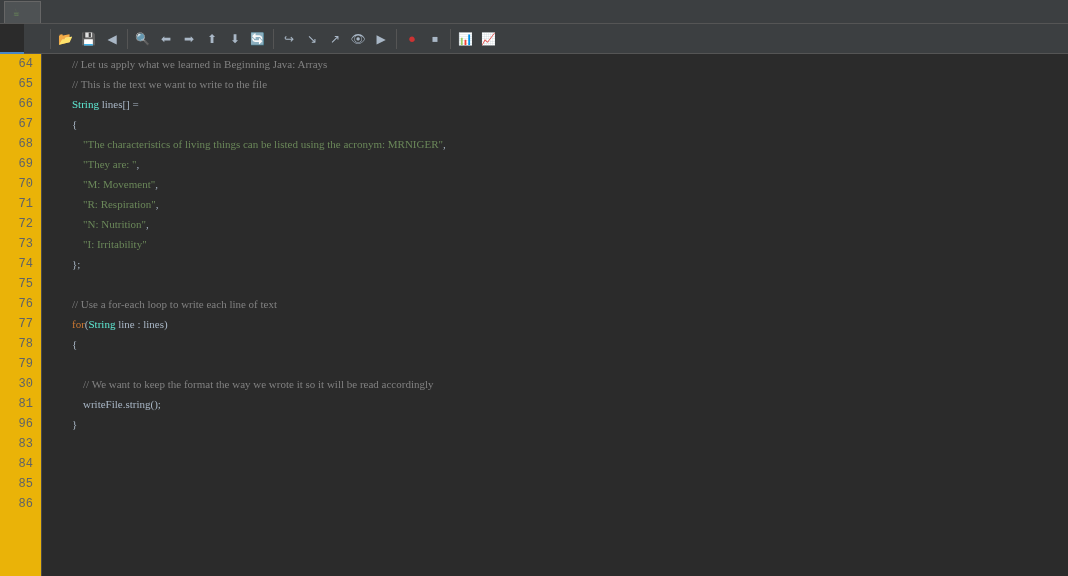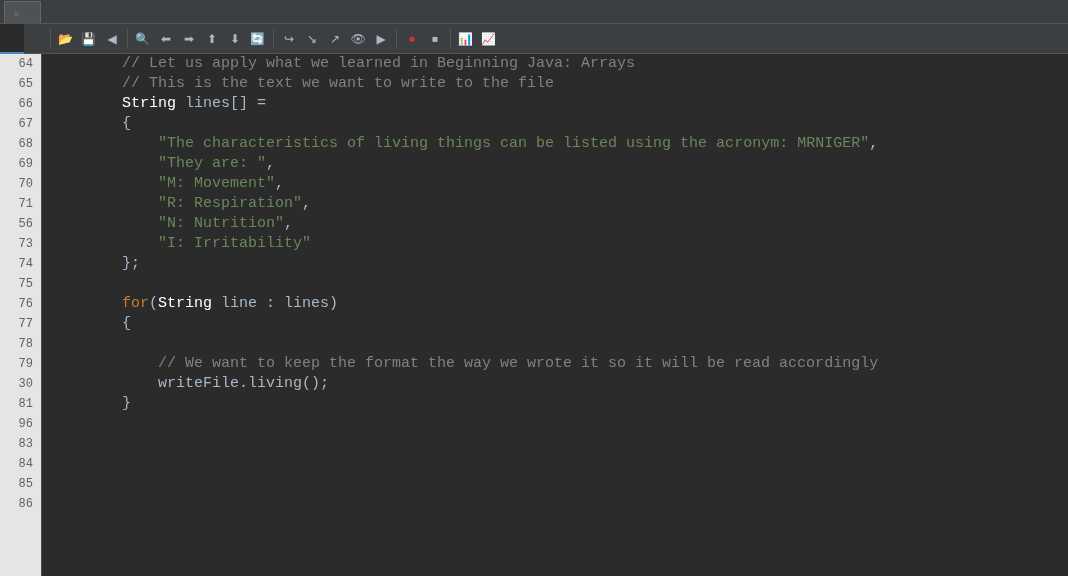--- a/index.html
+++ b/index.html
@@ -104,21 +104,21 @@
 
     
     .editor-container {
       display: flex;
       height: calc(576px - 24px - 30px);
       overflow: hidden;
     }
 
     
     .line-numbers {
-      background: #e5e5e5;
+      background: #eab308;
       border-right: 1px solid #4a4a4a;
       padding: 0;
       min-width: 42px;
       overflow: hidden;
       user-select: none;
     }
     .line-number {
       display: block;
       text-align: right;
       padding: 0 8px 0 4px;
@@ -133,26 +133,27 @@
       flex: 1;
       background: #2b2b2b;
       padding: 0 0 0 8px;
       overflow-x: auto;
       overflow-y: hidden;
     }
     .code-line {
       height: 20px;
       line-height: 20px;
       white-space: pre;
-      font-size: 15px;
+      font-size: 11px;
+      font-family: Liberation Serif, serif;
     }
     
     .c-comment { color: #808080; }
     .c-keyword { color: #cc7832; }
-    .c-type { color: #ffffff; }
+    .c-type { color: #5eead4; }
     .c-string { color: #6a8759; }
     .c-normal { color: #a9b7c6; }
   </style>
 </head>
 <body>
 
 <div class="title-bar">
   <div class="title-tab">
     <span class="tab-icon">☕</span>
     <span></span>
@@ -241,21 +242,21 @@
 <div class="editor-container">
   <div class="line-numbers" id="line-numbers">
       <span class="line-number">64</span>
       <span class="line-number">65</span>
       <span class="line-number">66</span>
       <span class="line-number">67</span>
       <span class="line-number">68</span>
       <span class="line-number">69</span>
       <span class="line-number">70</span>
       <span class="line-number">71</span>
-      <span class="line-number">56</span>
+      <span class="line-number">72</span>
       <span class="line-number">73</span>
       <span class="line-number">74</span>
       <span class="line-number">75</span>
       <span class="line-number">76</span>
       <span class="line-number">77</span>
       <span class="line-number">78</span>
       <span class="line-number">79</span>
       <span class="line-number">30</span>
       <span class="line-number">81</span>
       <span class="line-number">96</span>
@@ -270,21 +271,22 @@
       <div class="code-line"><span class="c-normal">        </span><span class="c-type">String</span><span class="c-normal"> lines[] =</span></div>
       <div class="code-line"><span class="c-normal">        {</span></div>
       <div class="code-line"><span class="c-normal">            </span><span class="c-string">"The characteristics of living things can be listed using the acronym: MRNIGER"</span><span class="c-normal">,</span></div>
       <div class="code-line"><span class="c-normal">            </span><span class="c-string">"They are: "</span><span class="c-normal">,</span></div>
       <div class="code-line"><span class="c-normal">            </span><span class="c-string">"M: Movement"</span><span class="c-normal">,</span></div>
       <div class="code-line"><span class="c-normal">            </span><span class="c-string">"R: Respiration"</span><span class="c-normal">,</span></div>
       <div class="code-line"><span class="c-normal">            </span><span class="c-string">"N: Nutrition"</span><span class="c-normal">,</span></div>
       <div class="code-line"><span class="c-normal">            </span><span class="c-string">"I: Irritability"</span></div>
       <div class="code-line"><span class="c-normal">        };</span></div>
       <div class="code-line"><span class="c-normal"></span></div>
+      <div class="code-line"><span class="c-comment">        // Use a for-each loop to write each line of text</span></div>
       <div class="code-line"><span class="c-normal">        </span><span class="c-keyword">for</span><span class="c-normal">(</span><span class="c-type">String</span><span class="c-normal"> line : lines)</span></div>
       <div class="code-line"><span class="c-normal">        {</span></div>
       <div class="code-line"><span class="c-normal"></span></div>
       <div class="code-line"><span class="c-comment">            // We want to keep the format the way we wrote it so it will be read accordingly</span></div>
-      <div class="code-line"><span class="c-normal">            writeFile.living();</span></div>
+      <div class="code-line"><span class="c-normal">            writeFile.string();</span></div>
       <div class="code-line"><span class="c-normal">        }</span></div>
       <div class="code-line"><span class="c-normal"></span></div>
     </div>
 </div>
 
 </body></html>

